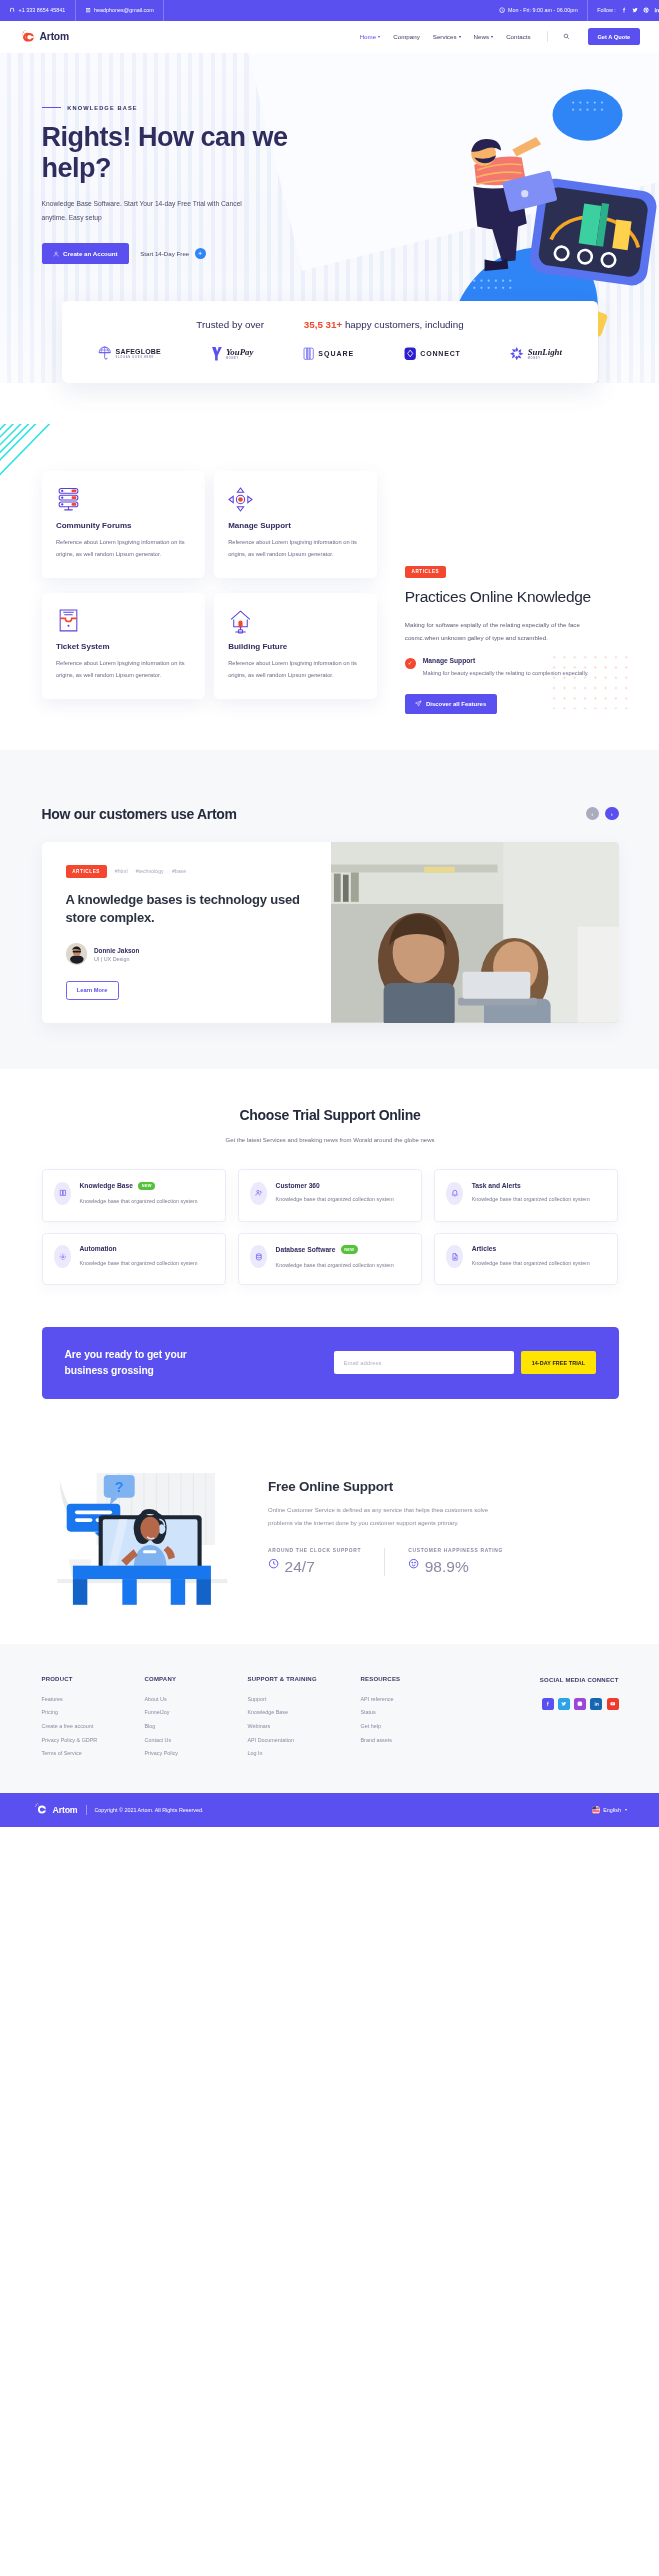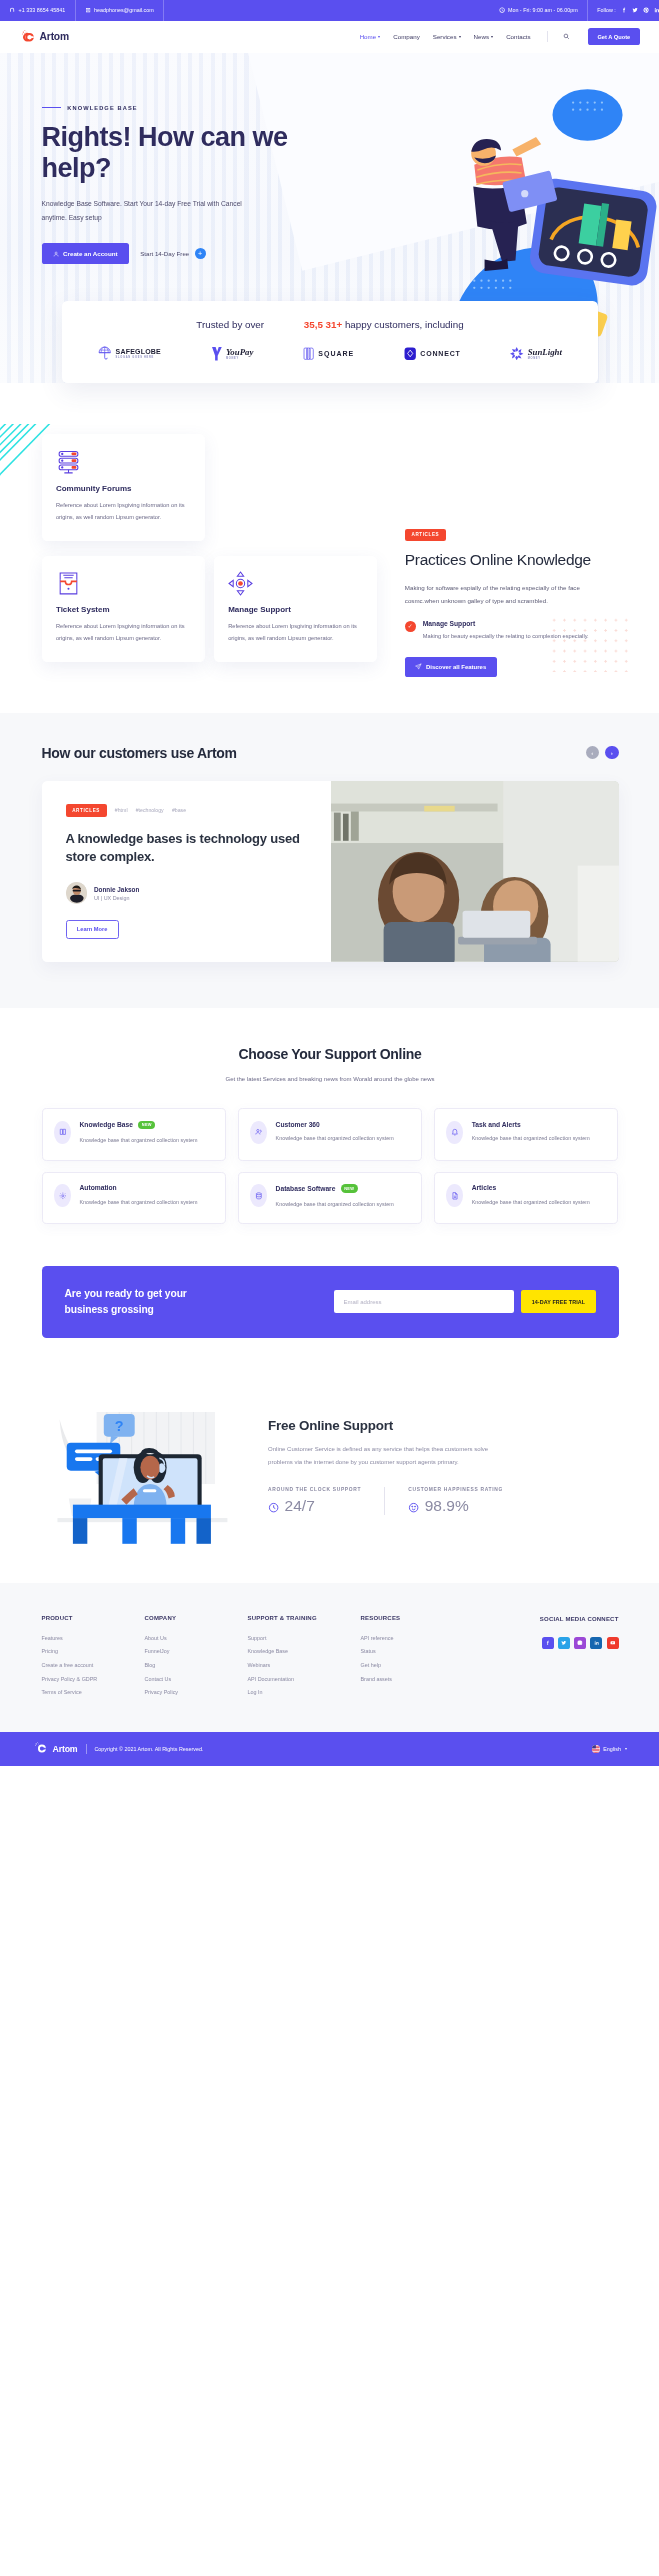--- a/index.html
+++ b/index.html
@@ -110,21 +110,21 @@
   .chk-row h4 { font-size: 6.7px; font-weight:700; color:#2f2c5e; margin-bottom: 4.1px;}
   .chk-row p { font-size: 5.7px; line-height:1.95; color:#6c6a88; }
   .btn-discover { margin-top: 14.4px; background:#5a4fef; color:#fff; border:none; border-radius:2.6px;
     padding: 6.7px 10.3px; font-size:6px; font-weight:600; cursor:pointer; display:flex; align-items:center; gap:4.1px;}
   .dots-deco { position:absolute; right:-20.6px; bottom: 5.2px; width: 82px; height: 57px;
     background-image: radial-gradient(#fadcd6 1.2px, transparent 1.3px);
     background-size: 10.3px 10.3px; }
 
   
   .customers { background: #f7f8fa; padding: 32px 0 46px; }
-  .cust-head { display:flex; align-items:center; justify-content: space-between; margin-bottom: 20.6px; }
+  .cust-head { display:flex; align-items:center; justify-content: space-between; margin-bottom: 20.6px; margin-top: 24px; }
   .cust-head h2 { font-size: 14px; font-weight:700; color:#252b3d; letter-spacing:-0.3px;}
   .arrows { display:flex; gap: 6.2px; }
   .arrow { width: 13.4px; height: 13.4px; border-radius:50%; display:flex; align-items:center; justify-content:center;
     font-size: 6.2px; color:#fff; border:none; cursor:pointer; }
   .arrow.prev { background:#a9acbd; }
   .arrow.next { background:#5a4fef; }
   .cust-card { background:#fff; border-radius: 5.2px; overflow:hidden; display:flex; box-shadow: 0 6.2px 17.5px rgba(80,88,150,.07); }
   .cust-left { width: 289px; padding: 23px 24px 23px; }
   .tagrow { display:flex; align-items:center; gap: 8.2px; }
   .tag { font-size: 5.2px; color:#a9a9bd; }
@@ -167,21 +167,21 @@
   
   .online { padding: 15.5px 0 36px; display:flex; align-items:center; gap: 20.6px;}
   .online-art { width: 206px; height: 165px; flex:none; position:relative;}
   .online-copy { flex: 1; padding-top: 3.1px;}
   .online-copy h2 { font-size: 13.4px; font-weight:600; color:#2b3241; letter-spacing:-0.2px;}
   .online-copy p.lead { margin-top: 10.3px; font-size: 6px; line-height: 2.2; color:#8b8aa3; max-width: 237px;}
   .stats { margin-top: 17.5px; display:flex; align-items:flex-start; }
   .stat { padding-right: 23px; }
   .stat + .stat { padding-left: 23px; border-left: 0.5px solid #e4e3ee; }
   .stat .lab { font-size: 4.9px; letter-spacing: 0.7px; color:#8b8aa3; font-weight:600;}
-  .stat .val { margin-top: 5.2px; font-size: 15.5px; font-weight: 400; color:#8b8aa3; display:flex; align-items:flex-end; gap:5.2px;}
+  .stat .val { margin-top: 5.2px; font-size: 15.5px; font-weight: 400; color:#8b8aa3; display:flex; align-items:flex-start; gap:5.2px;}
   .stat .val .g { color:#5a4fef; font-size: 11.3px; }
 
   
   .footer { background:#f7f8fa; padding: 32px 0 29px; }
   .fgrid { display:grid; grid-template-columns: 103px 103px 113px 113px 1fr; }
   .fcol h5 { font-size: 6px; font-weight:700; letter-spacing:0.2px; color:#3b3765; margin-bottom: 13.4px; }
   .fcol a { display:block; font-size: 5.4px; color:#8b8aa3; margin-bottom: 7.7px; text-decoration:none; cursor:pointer;}
   .fsocial { text-align:right; }
   .fsocial h5 { font-size: 6px; font-weight:700; color:#3b3765; margin-bottom: 12.4px; line-height:1.5;}
   .soc-row { display:flex; gap: 4.1px; justify-content:flex-end; }
@@ -497,20 +497,33 @@
                 <circle cx="24" cy="24" r="4.5" fill="#f4472f" stroke="none"></circle>
               <path d="M24 2l6 8H18z"></path>
                 <path d="M24 46l6-8H18z"></path>
                 <path d="M2 24l8-6v12z"></path>
                 <path d="M46 24l-8-6v12z"></path>
             </svg>
           </div>
           <h3>Manage Support</h3>
           <p>Reference about Lorem Ipsgiving information on its origins, as well random Lipsum generator.</p>
         </div>
+        <div class="fcard">
+          <div class="ic">
+            <svg width="25" height="26" viewBox="0 0 48 50" fill="none" stroke="#5a3fe0" stroke-width="2">
+              <path d="M6 22L24 6l18 16"></path>
+                <path d="M11 22v14h26V22"></path>
+              <rect x="20" y="24" width="8" height="14" rx="4" fill="#f4472f" stroke="none"></rect>
+              <path d="M24 36v6M14 46h20"></path>
+                <rect x="20" y="42" width="8" height="6" rx="1.5"></rect>
+            </svg>
+          </div>
+          <h3>Building Future</h3>
+          <p>Reference about Lorem Ipsgiving information on its origins, as well random Lipsum generator.</p>
+        </div>
       </div>
       <div class="practice">
         <span class="pill-red">ARTICLES</span>
         <h2>Practices Online Knowledge</h2>
         <p class="desc">Making for software espially of the relating especially of the face cosmc.when unknown galley of type and scrambled.</p>
         <div class="chk-row">
           <div class="chk">✓</div>
           <div>
             <h4>Manage Support</h4>
             <p>Making for beauty especially the relating to complexion especially.</p>
@@ -587,21 +600,21 @@
           <rect x="462" y="150" width="110" height="170" fill="#f0f1ee"></rect>
         </svg>
         <div class="arc"></div>
       </div>
     </div>
   </div>
 </section>
 
 <section class="support">
   <div class="wrap">
-    <h2>Choose Your Support Online</h2>
+    <h2>Choose Trial Support Online</h2>
     <p class="sub">Get the latest Services and breaking news from Worald around the globe news</p>
     <div class="sgrid">
 
       <div class="scard">
         <div class="sicon">
           <svg width="7.7" height="7.7" viewBox="0 0 24 24" fill="none" stroke="#5a4fef" stroke-width="2">
               <path d="M4 4h7v16H4z"></path>
               <path d="M13 4h7v16h-7z"></path>
             </svg>
         </div>

